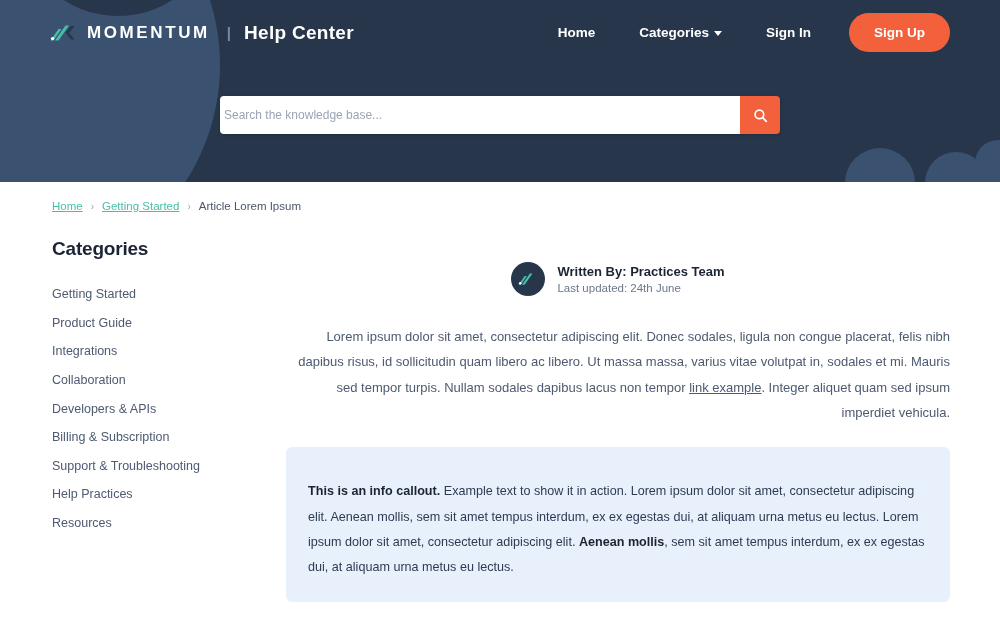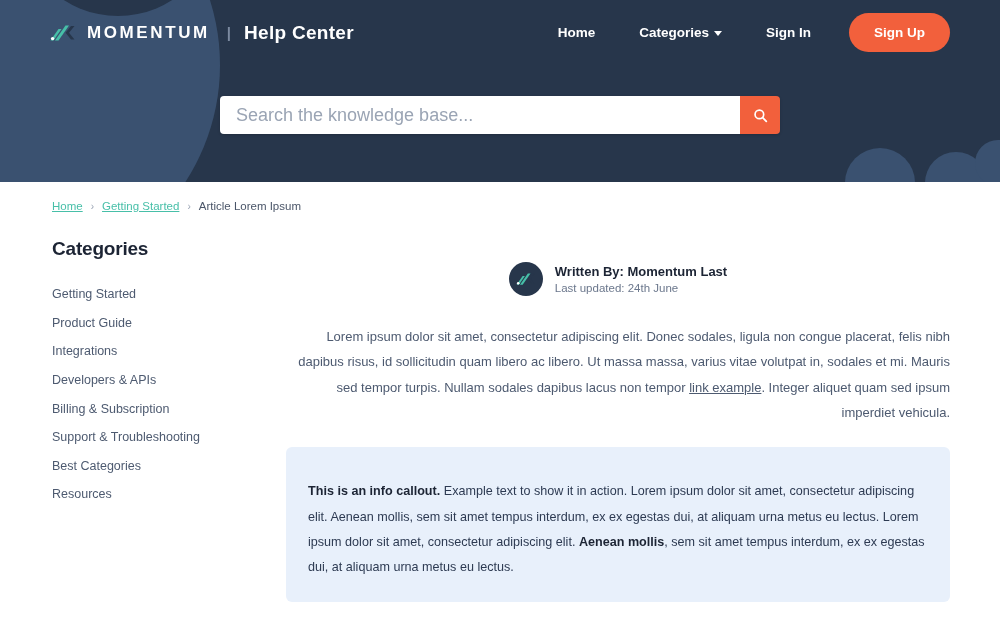--- a/index.html
+++ b/index.html
@@ -61,21 +61,21 @@
     display: flex; justify-content: center;
     margin-top: 31px;
   }
   .search-box {
     display: flex; width: 560px; height: 38px;
     border-radius: 4px; overflow: hidden;
     box-shadow: 0 1px 3px rgba(0,0,0,.18);
   }
   .search-input {
     flex: 1; border: none; outline: none; background: #ffffff;
-    padding: 0 16px; font-size: 18px; color: #27364b;
+    padding: 0 4px; font-size: 12px; color: #27364b;
     font-family: "Liberation Sans", sans-serif;
   }
   .search-input::placeholder { color: #9aa4b4; }
   .search-btn {
     width: 40px; background: #f2603c; border: none; cursor: pointer;
     display: flex; align-items: center; justify-content: center;
   }
 
   
   .page { padding: 0 50px; }
@@ -184,40 +184,41 @@
     <span class="bc-cur">Article Lorem Ipsum</span>
   </div>
 
   <div class="layout">
 
     <aside class="sidebar">
       <div class="sidebar-title">Categories</div>
       <div class="cat-item">Getting Started</div>
       <div class="cat-item">Product Guide</div>
       <div class="cat-item">Integrations</div>
+      <div class="cat-item">Collaboration</div>
       <div class="cat-item">Developers &amp; APIs</div>
       <div class="cat-item">Billing &amp; Subscription</div>
       <div class="cat-item">Support &amp; Troubleshooting</div>
-      <div class="cat-item">Best Categories</div>
+      <div class="cat-item">Help Practices</div>
       <div class="cat-item">Resources</div>
     </aside>
 
     <main class="content">
 
       <div class="author-row">
         <div class="avatar">
           <svg width="20" height="18" viewBox="0 0 26 24">
             <path d="M5 19.5 L15.5 4.5 L19 4.5 L8.5 19.5 Z" fill="#47bfa8"></path>
             <path d="M0.5 19.5 L8.5 8 L11.5 8 L3.5 19.5 Z" fill="#47bfa8"></path>
             <circle cx="2.6" cy="17.6" r="1.7" fill="#ffffff"></circle>
             <path d="M24.5 5 L19 11.8 L24.5 18.6 L21 18.6 L15.6 11.8 L21 5 Z" fill="#27364b"></path>
           </svg>
         </div>
         <div>
-          <div class="author-name">Written By: Momentum Last</div>
+          <div class="author-name">Written By: Practices Team</div>
           <div class="author-date">Last updated: 24th June</div>
         </div>
       </div>
 
       <p class="body-para"><span>Lorem ipsum dolor sit amet, consectetur adipiscing elit. Donec sodales, ligula non congue placerat, felis nibh dapibus risus, id sollicitudin quam libero ac libero. Ut massa massa, varius vitae volutpat in, sodales et mi. Mauris sed tempor turpis. Nullam sodales dapibus lacus non tempor </span><a class="inline-link" href="#">link example</a><span>. Integer aliquet quam sed ipsum imperdiet vehicula.</span></p>
 
       <div class="callout"><b>This is an info callout.</b><span> Example text to show it in action. Lorem ipsum dolor sit amet, consectetur adipiscing elit. Aenean mollis, sem sit amet tempus interdum, ex ex egestas dui, at aliquam urna metus eu lectus. Lorem ipsum dolor sit amet, consectetur adipiscing elit. </span><b>Aenean mollis</b><span>, sem sit amet tempus interdum, ex ex egestas dui, at aliquam urna metus eu lectus.</span></div>
 
     </main>
   </div>

